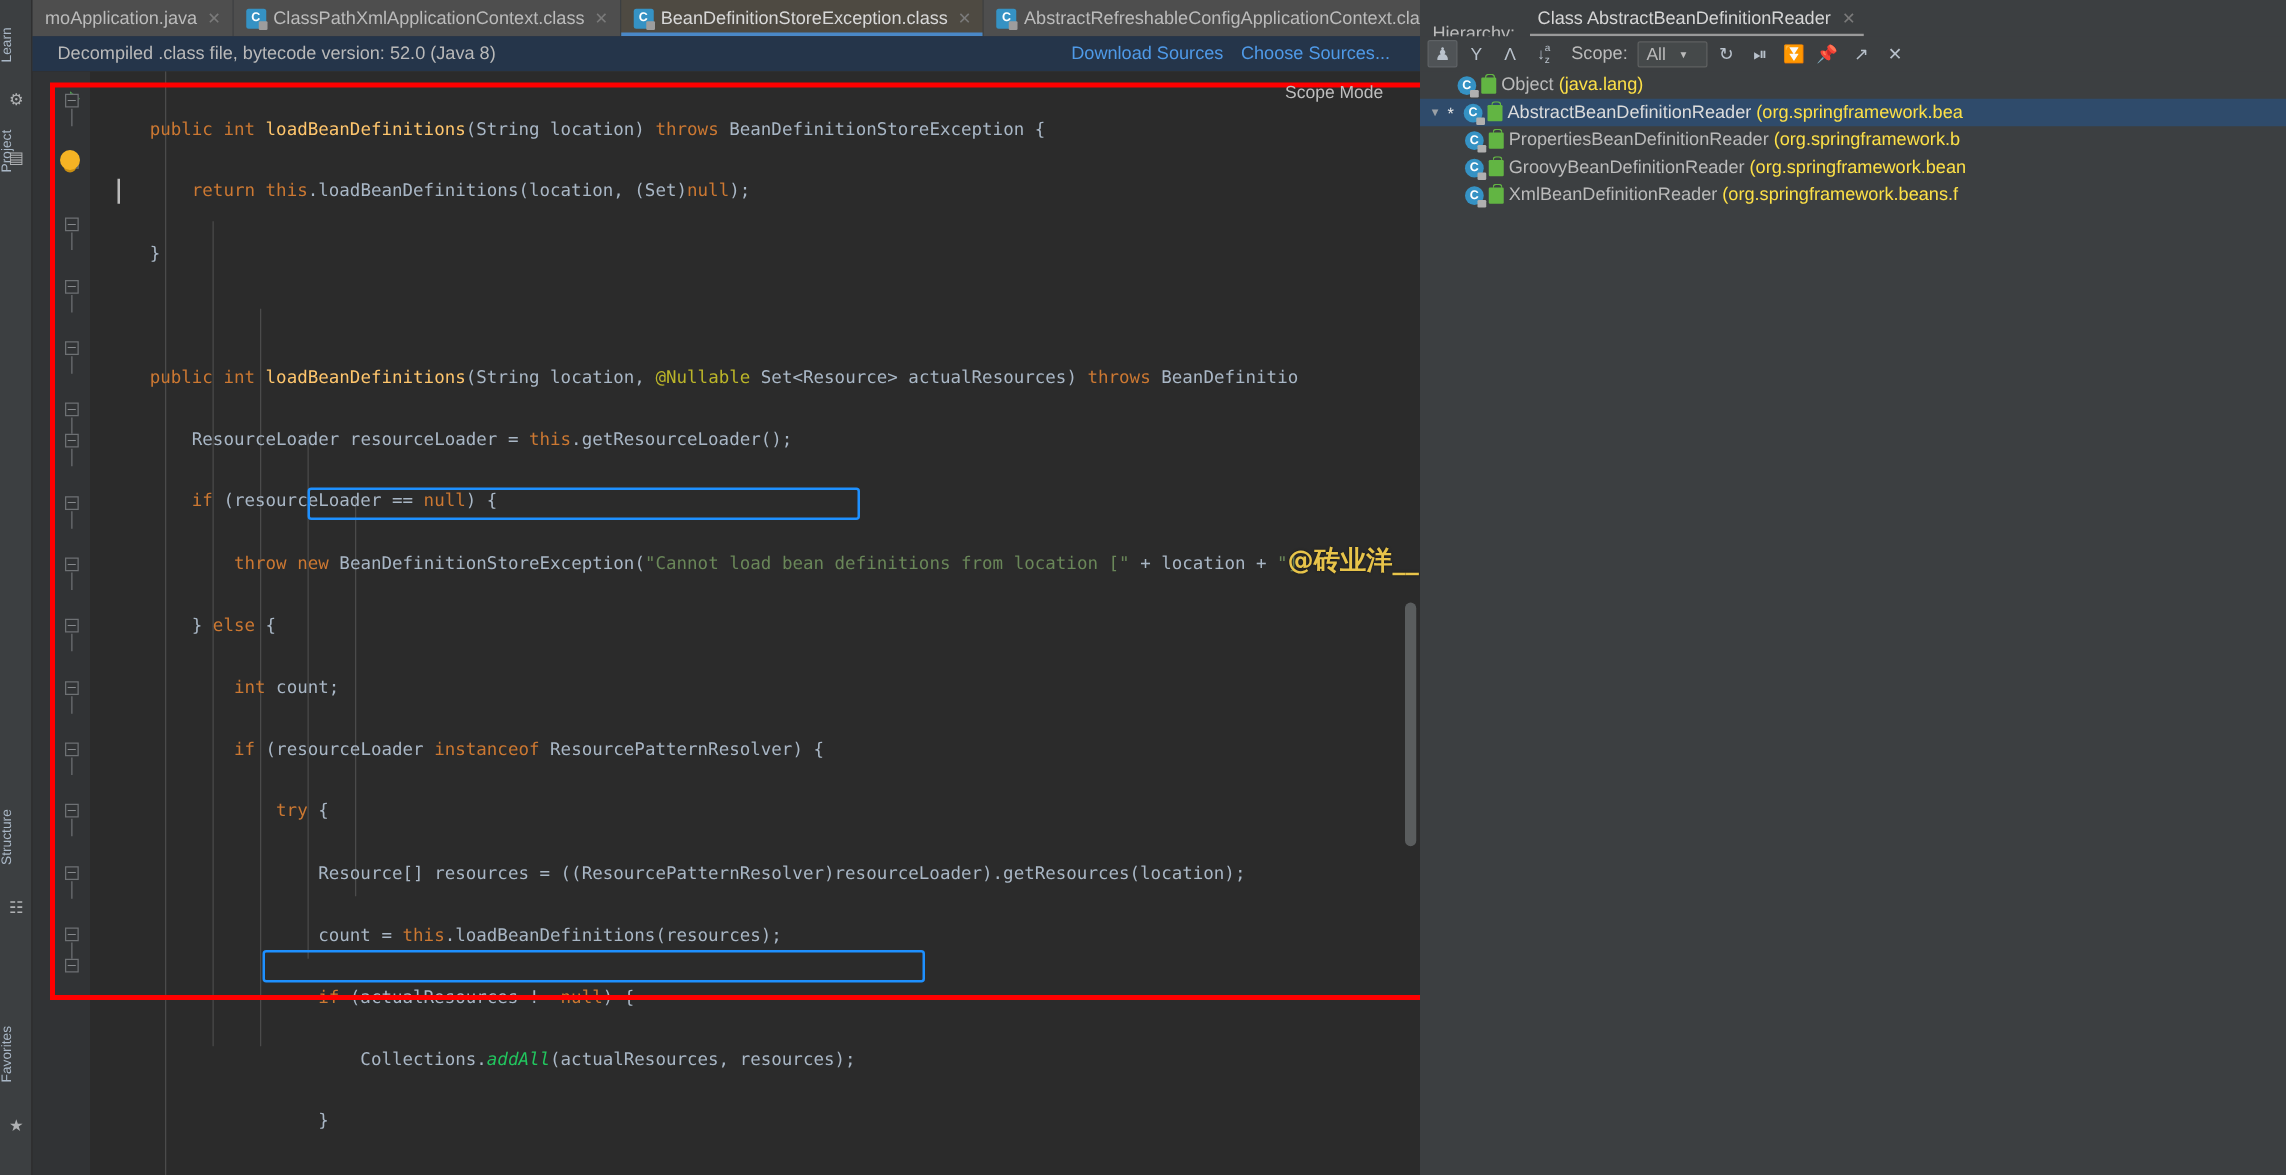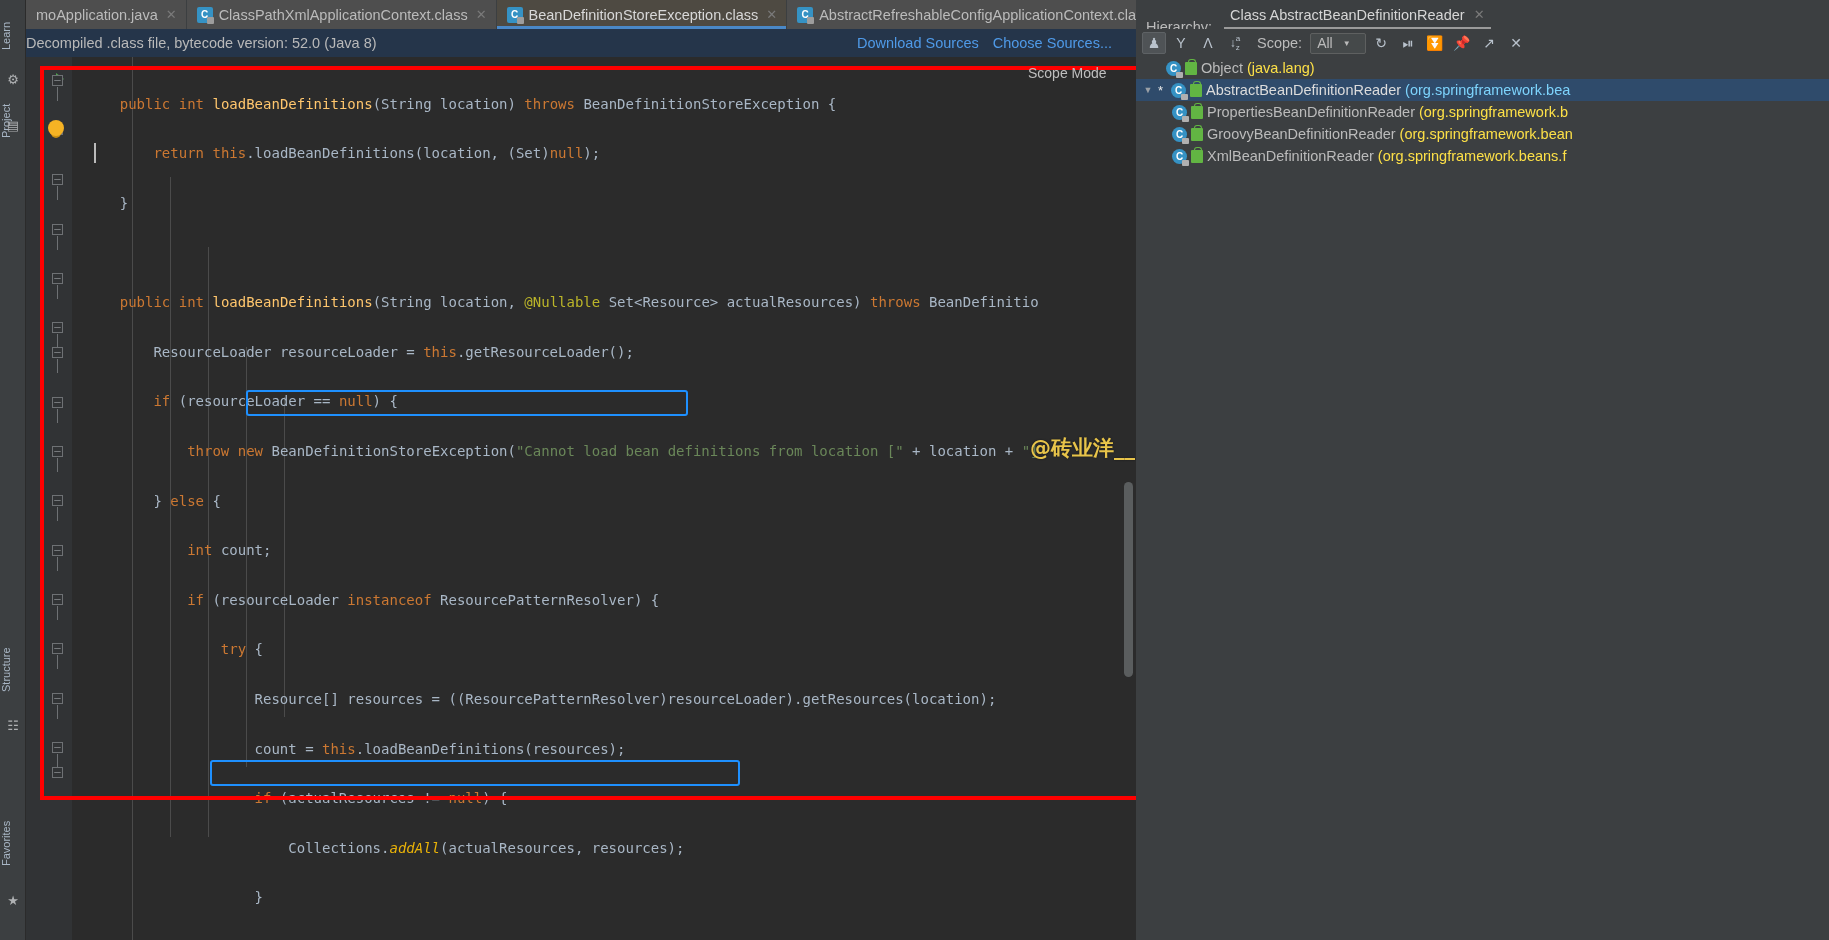--- a/index.html
+++ b/index.html
@@ -77,21 +77,21 @@
   }
   .hier-tab::after {
     content: ""; position: absolute; left: 2px; right: 2px; bottom: 0;
     height: 2px; background: #9a9a9a;
   }
 
   
   .notif {
     position: absolute; left: 26px; top: 29px; width: 1110px; height: 28px;
     background: #25354a; display: flex; align-items: center;
-    padding-left: 0; color: #b9b9b9; font-size: 14.5px;
+    padding-left: 20px; color: #b9b9b9; font-size: 14.5px;
   }
   .notif-links { margin-left: auto; display: flex; gap: 14px; padding-right: 24px; }
   .notif-links a { color: #4f9ae8; text-decoration: none; font-size: 14.5px; }
 
   
   .hier-toolbar {
     position: absolute; left: 1136px; top: 29px; width: 693px; height: 28px;
     background: #3c3f41; display: flex; align-items: center;
     gap: 3px; padding-left: 6px; color: #b6b8ba; font-size: 13px;
   }
@@ -146,21 +146,21 @@
   .indent-guide {
     position: absolute; top: 0; width: 1px; height: 883px; background: #4b4b4b;
   }
 
   
   .kw   { color: #cc7832; }
   .mth  { color: #ffc66d; }
   .str  { color: #6a8759; }
   .cls  { color: #a9b7c6; }
   .anno { color: #bbb529; }
-  .stat { color: #eab308; font-style: italic; text-align: center; }
+  .stat { color: #22c55e; font-style: italic; text-align: center; }
 
   
   .bluebox {
     position: absolute; border: 2.5px solid #1e90ff; border-radius: 3px;
     pointer-events: none;
   }
   
   .redbox {
     position: absolute; border: 4px solid #ff0000; pointer-events: none;
   }
@@ -373,21 +373,21 @@
       <span>Object</span>
       <span class="pkg">(java.lang)</span>
     </div>
 
     <div class="hrow selected" style="padding-left:6px;">
       <span class="exp">▼</span>
       <span class="star">*</span>
       <span class="cicon">C</span>
       <span class="lockico"></span>
       <span style="color:#dcdcdc">AbstractBeanDefinitionReader</span>
-      <span class="pkg" style="color:#7dd3fc">(org.springframework.bea</span>
+      <span class="pkg" style="color:#fde047">(org.springframework.bea</span>
     </div>
 
     <div class="hrow" style="padding-left:36px;">
       <span class="cicon">C</span>
       <span class="lockico"></span>
       <span>PropertiesBeanDefinitionReader</span>
       <span class="pkg">(org.springframework.b</span>
     </div>
 
     <div class="hrow" style="padding-left:36px;">

